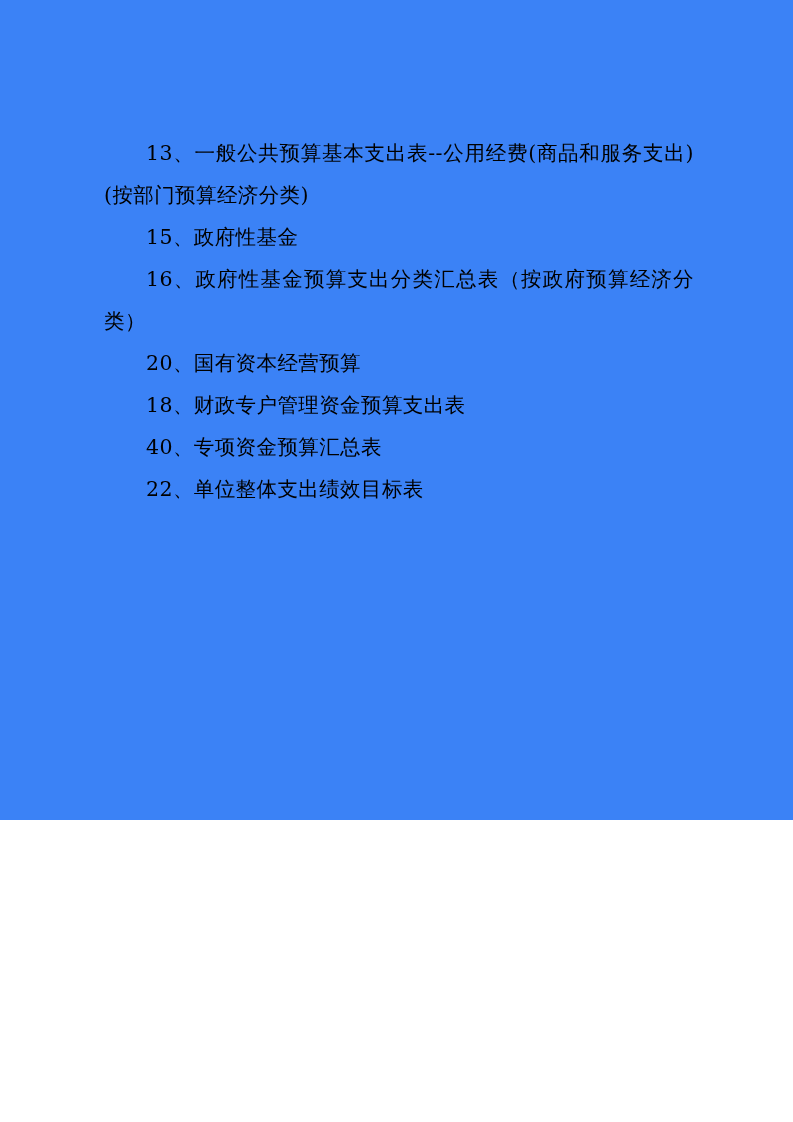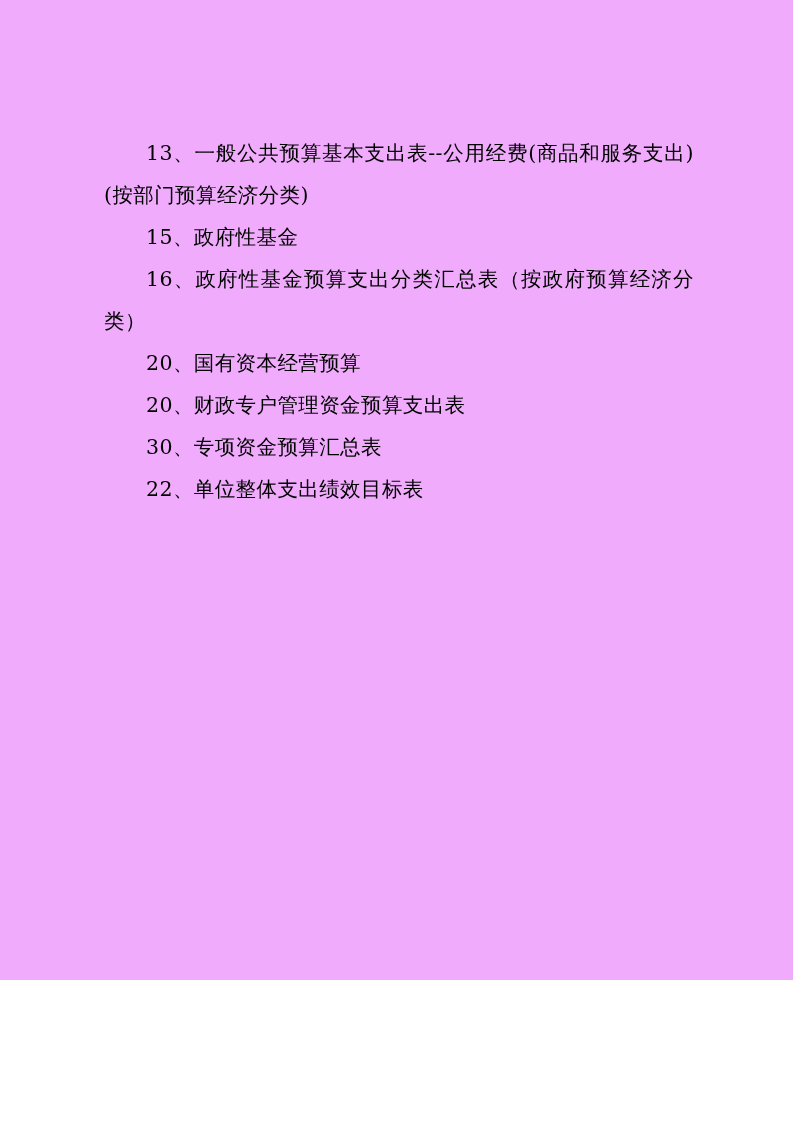--- a/index.html
+++ b/index.html
@@ -10,22 +10,22 @@
   body {
     width: 793px;
     height: 1122px;
     font-family: "DejaVu Serif", "Liberation Serif", serif;
     color: #000000;
     overflow: hidden;
   }
   .page {
     position: relative;
     width: 793px;
-    height: 980px;
-    background: #f0abfc;
+    height: 820px;
+    background: #3b82f6;
     box-sizing: border-box;
   }
   .doc-body {
     position: absolute;
     left: 104px;
     top: 132px;
     width: 590px;
   }
   .para {
     font-size: 20.5px;
@@ -40,17 +40,17 @@
 </style>
 </head>
 <body>
 
 <div class="page">
   <div class="doc-body">
     <p class="para">13、一般公共预算基本支出表--公用经费(商品和服务支出)(按部门预算经济分类)</p>
     <p class="para">15、政府性基金</p>
     <p class="para">16、政府性基金预算支出分类汇总表（按政府预算经济分类）</p>
     <p class="para">20、国有资本经营预算</p>
-    <p class="para">20、财政专户管理资金预算支出表</p>
-    <p class="para">30、专项资金预算汇总表</p>
+    <p class="para">18、财政专户管理资金预算支出表</p>
+    <p class="para">40、专项资金预算汇总表</p>
     <p class="para">22、单位整体支出绩效目标表</p>
   </div>
 </div>
 
 </body></html>

